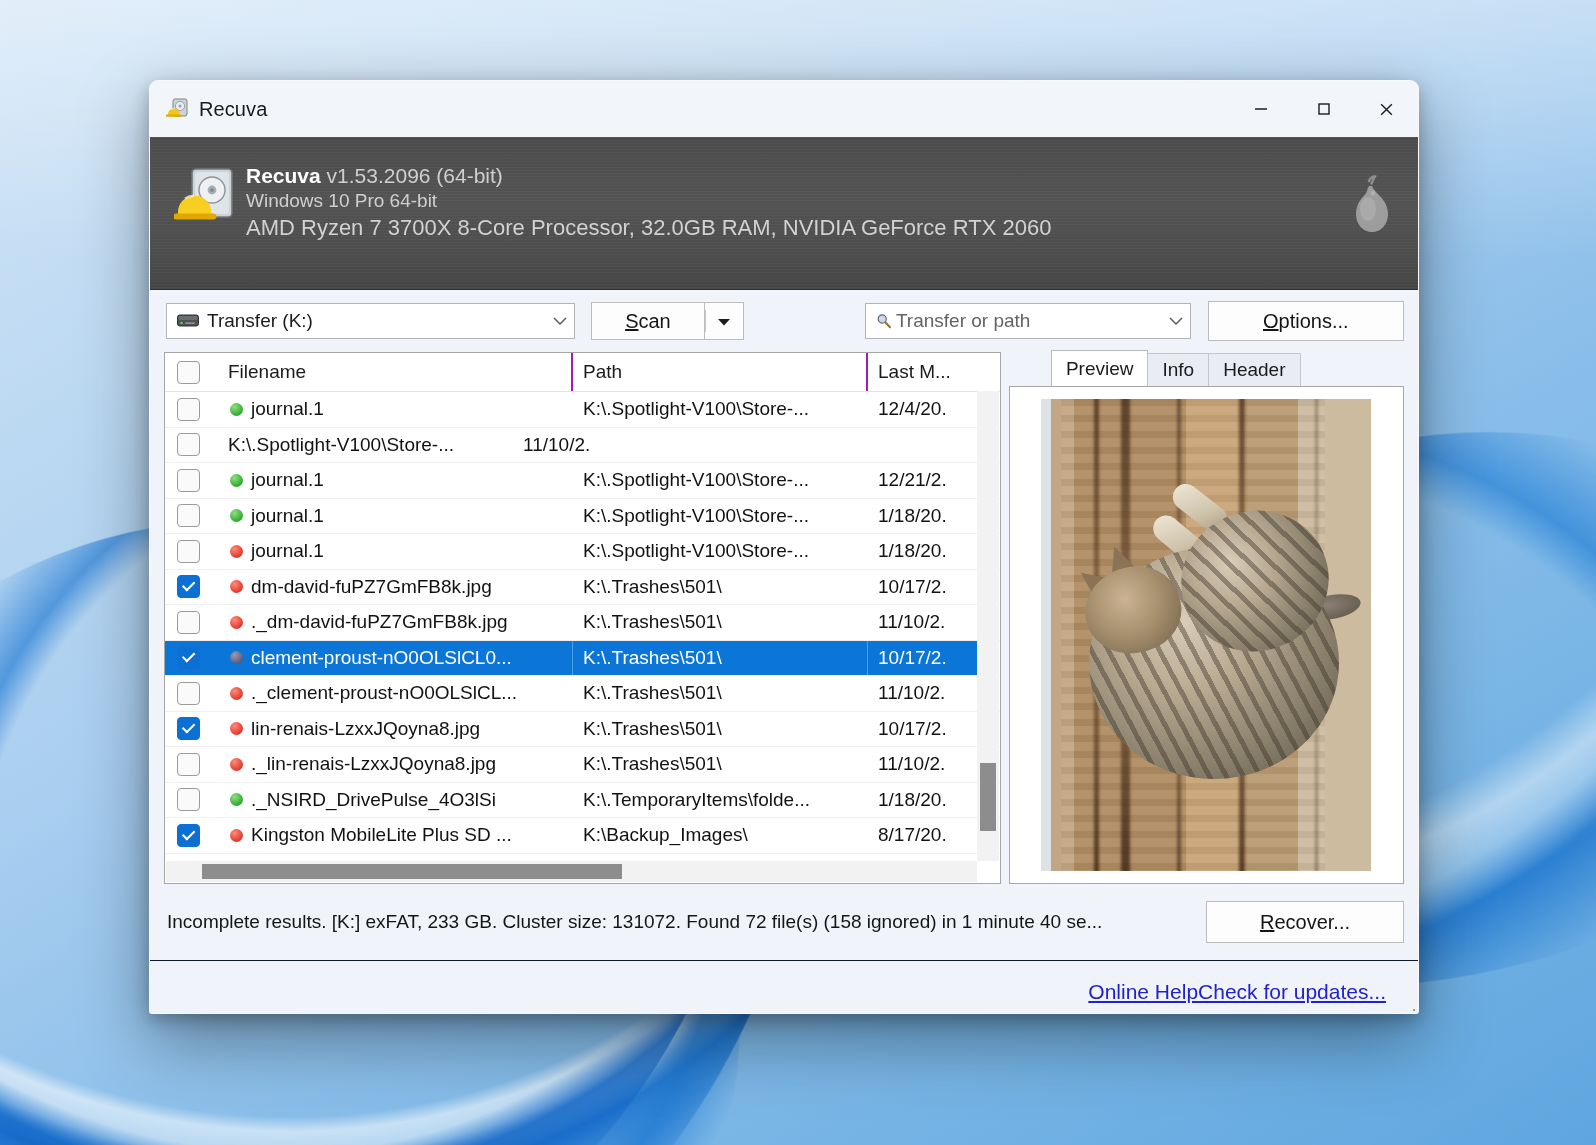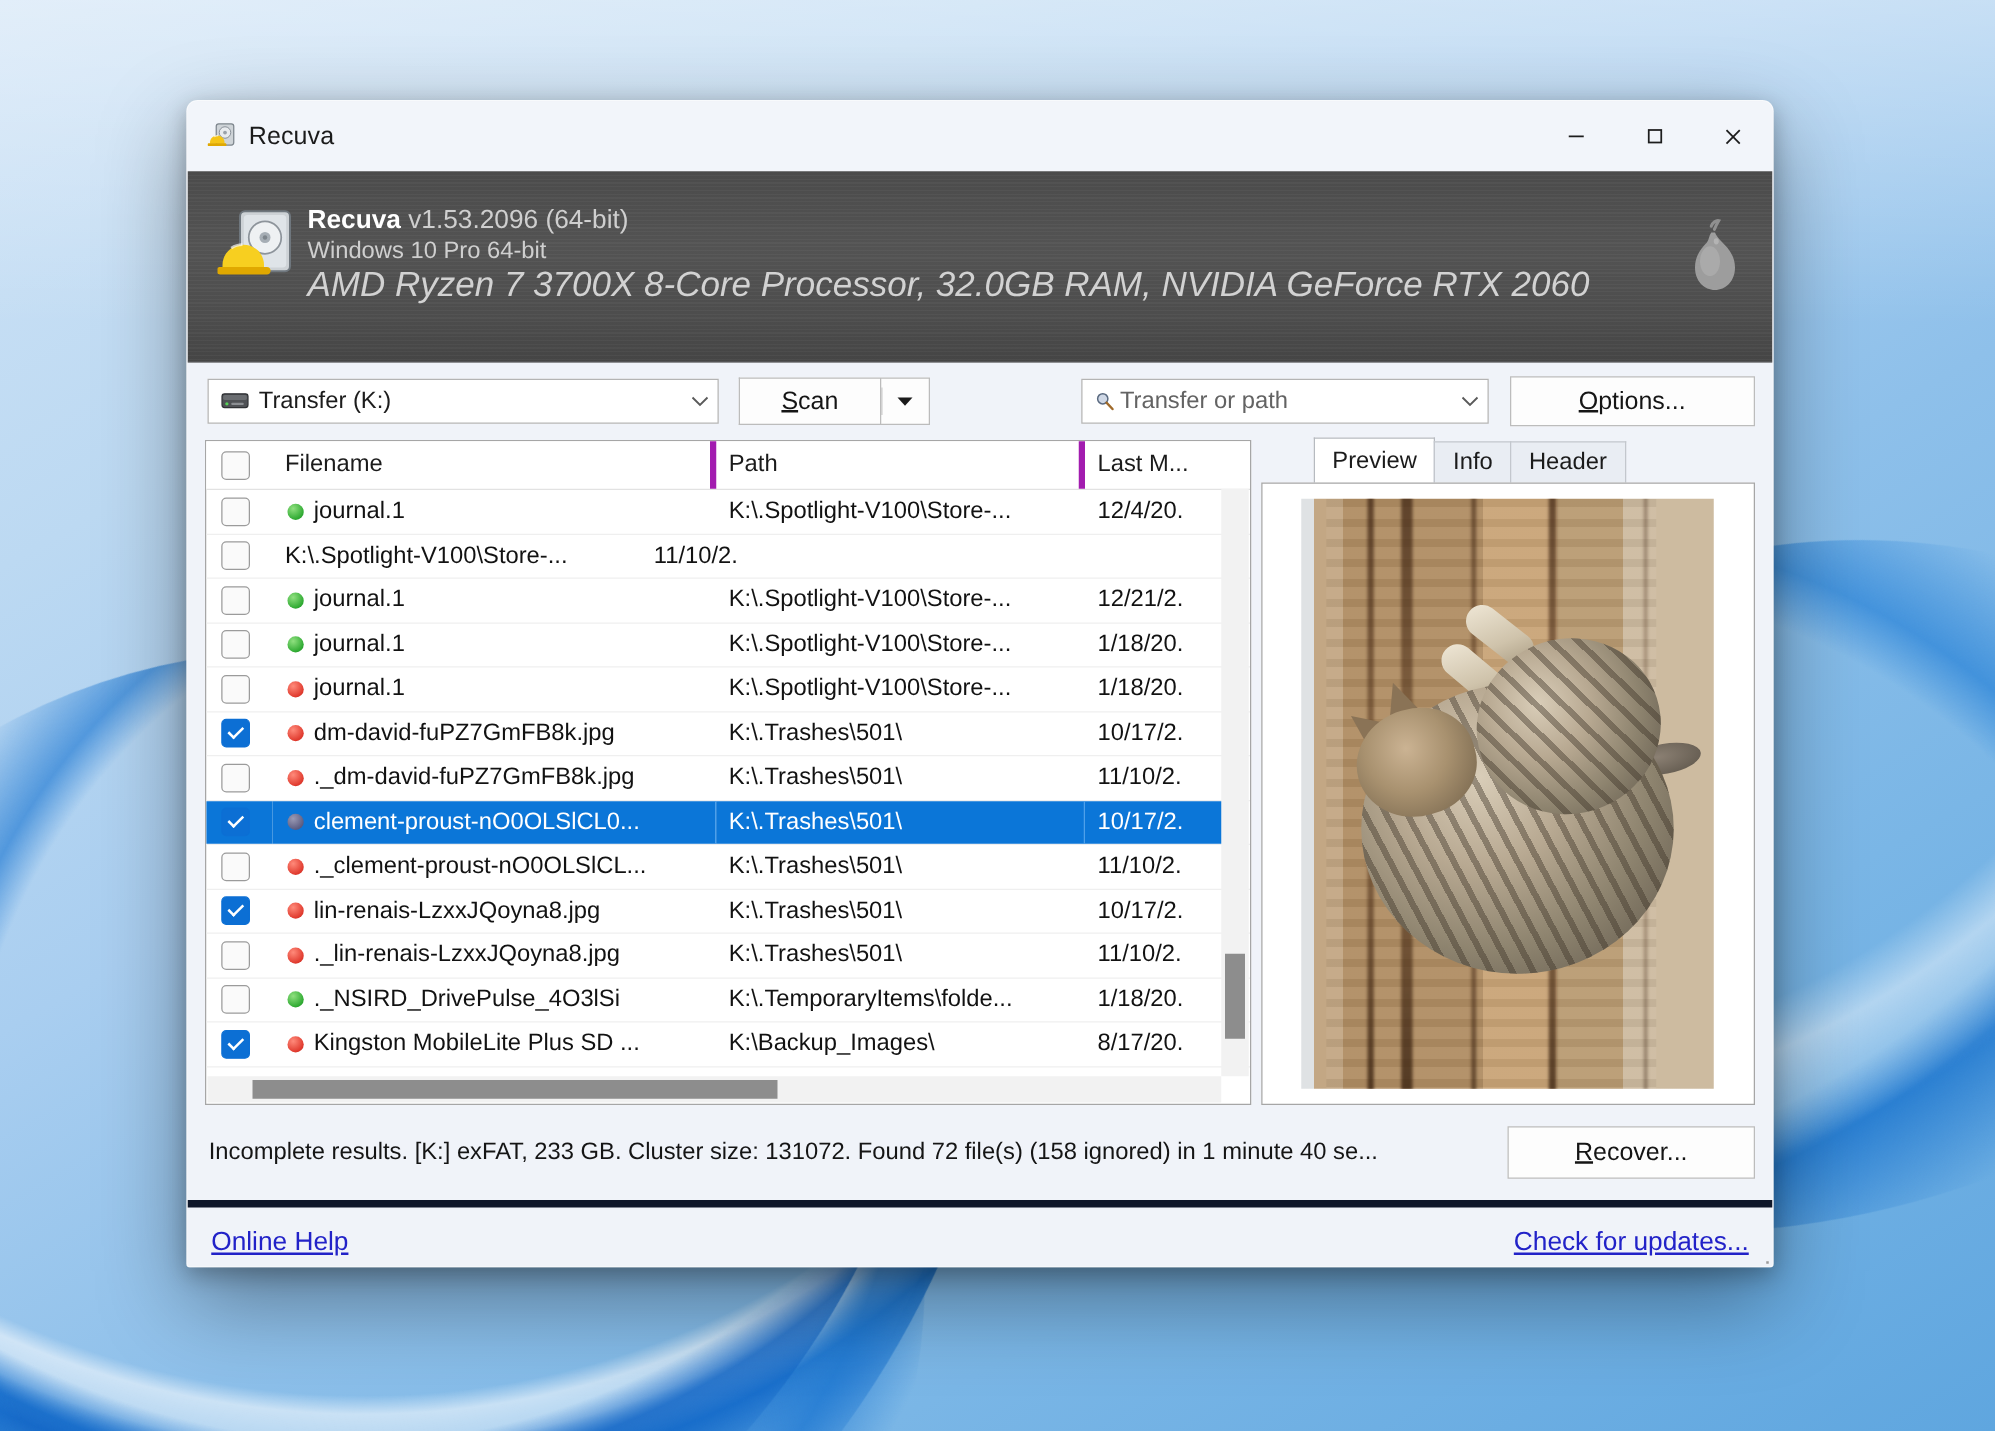--- a/index.html
+++ b/index.html
@@ -100,21 +100,21 @@
     align-items: flex-start;
     position: relative;
     border-bottom: 1px solid #2f2f2f;
   }
   #banner-icon { width: 66px; height: 66px; margin: 28px 6px 0 24px; position: relative; flex:none; }
   #banner-text { margin-top: 26px; color: #d9d9d9; }
   .bl1 { font-size: 21px; line-height: 25px; }
   .bl1 b { color: #ffffff; font-weight: bold; }
   .bl1 .ver { color: #cfcfcf; }
   .bl2 { font-size: 19px; line-height: 25px; color: #cfcfcf; }
-  .bl3 { font-size: 28px; line-height: 26px; color: #d2d2d2; margin-top: 2px; font-style: italic; }
+  .bl3 { font-size: 22px; line-height: 26px; color: #d2d2d2; margin-top: 2px; }
   #pear { position: absolute; right: 26px; top: 38px; width: 50px; height: 64px; }
 
   
   #toolbar {
     height: 62px;
     display: flex;
     align-items: center;
     padding: 0 14px;
     gap: 0;
     background: #f0f3f9;
@@ -177,21 +177,21 @@
   }
   #lhead {
     display: flex; height: 38px; align-items: stretch;
     border-bottom: 1px solid #e2e2e2;
     background: #ffffff;
     flex: none;
   }
   .hcell {
     font-size: 19px; color: #1b1b1b;
     display: flex; align-items: center;
-    border-right: 5px solid #a21caf;
+    border-right: 2px solid #a21caf;
     padding-left: 10px;
     box-sizing: border-box;
   }
   .c-check { width: 53px; justify-content: flex-start; padding-left: 12px; border-right: none; }
   .c-name  { width: 355px; }
   .c-path  { width: 295px; }
   .c-date  { width: 118px; border-right: none; }
 
   #lbody { flex: 1; overflow: hidden; position: relative; }
   .row {
@@ -322,23 +322,23 @@
     width: 196px; height: 40px;
     background: #fdfdfd; border: 1px solid #bcbcbc;
     display:flex; align-items:center; justify-content:center;
     font-size: 20px; color: #151515;
   }
   #recover-btn u { text-decoration: underline; }
 
   
   #footer {
     height: 62px;
-    border-top: 6px solid #0f172a;
-    display: flex; align-items: center; justify-content: space-between;
-    padding: 0 19px;
+    border-top: 1px solid #0f172a;
+    display: flex; align-items: center; justify-content: flex-end;
+    padding: 0 32px;
     box-sizing: border-box;
     position: relative;
   }
   .link { font-size: 21px; color: #2222c8; text-decoration: underline; }
   #grip { position: absolute; right: 3px; bottom: 3px; width: 14px; height: 14px; }
   .gd { position:absolute; width:2.5px; height:2.5px; background:#9a9a9a; }
 </style>
 </head>
 <body>
 

